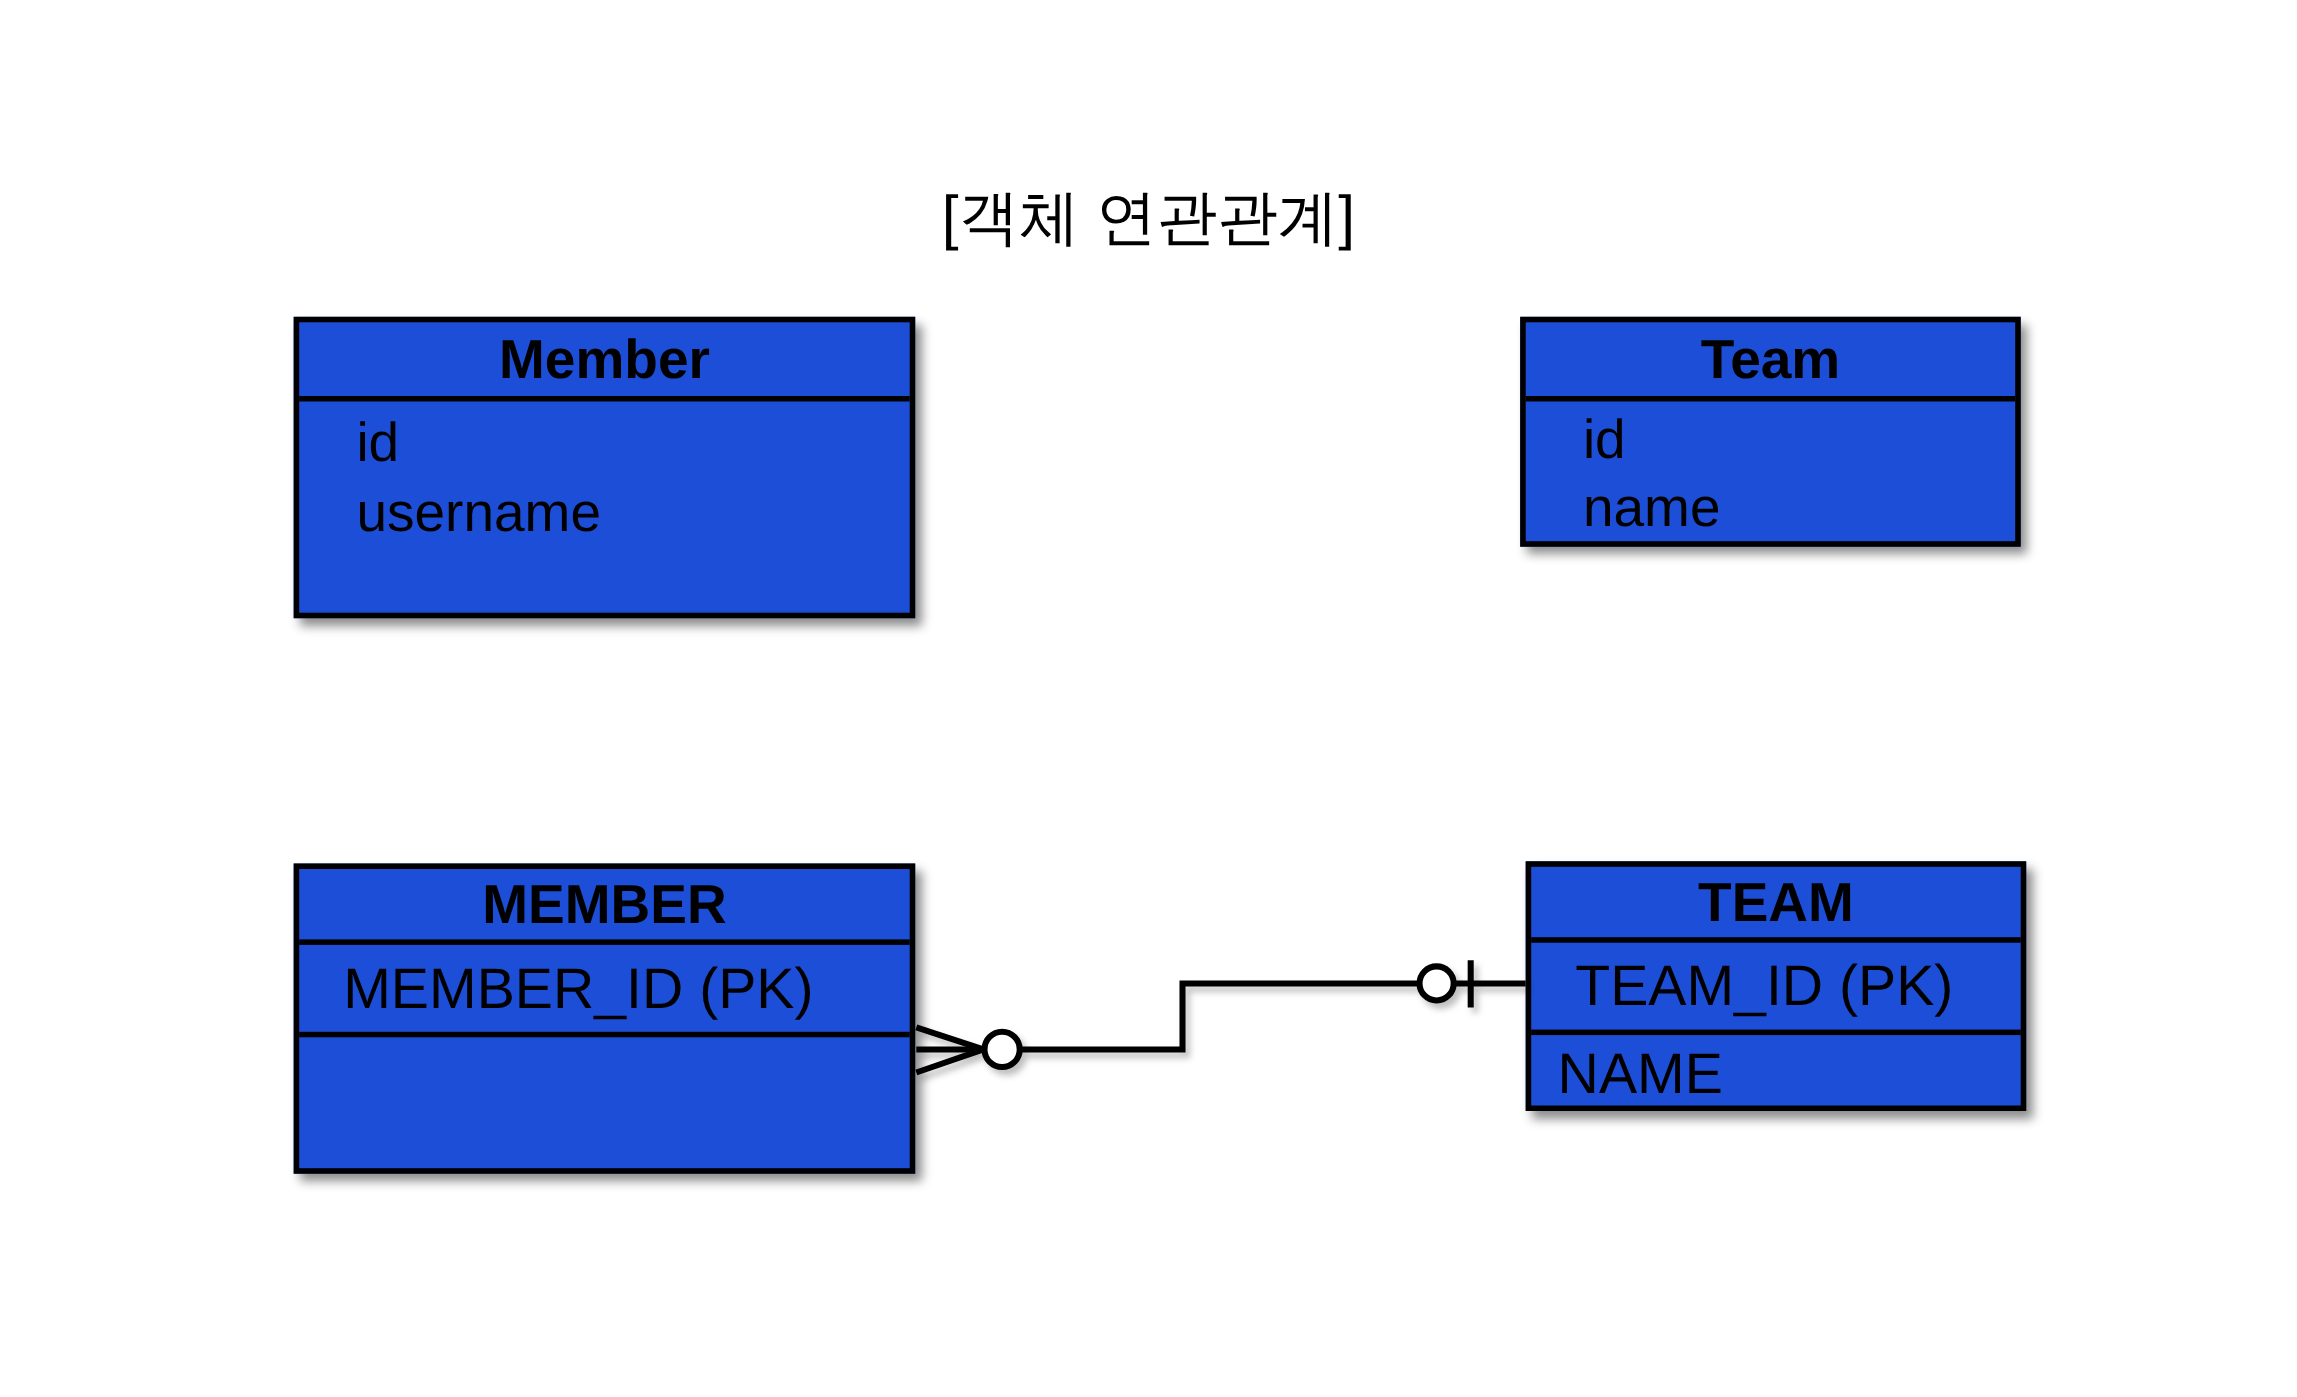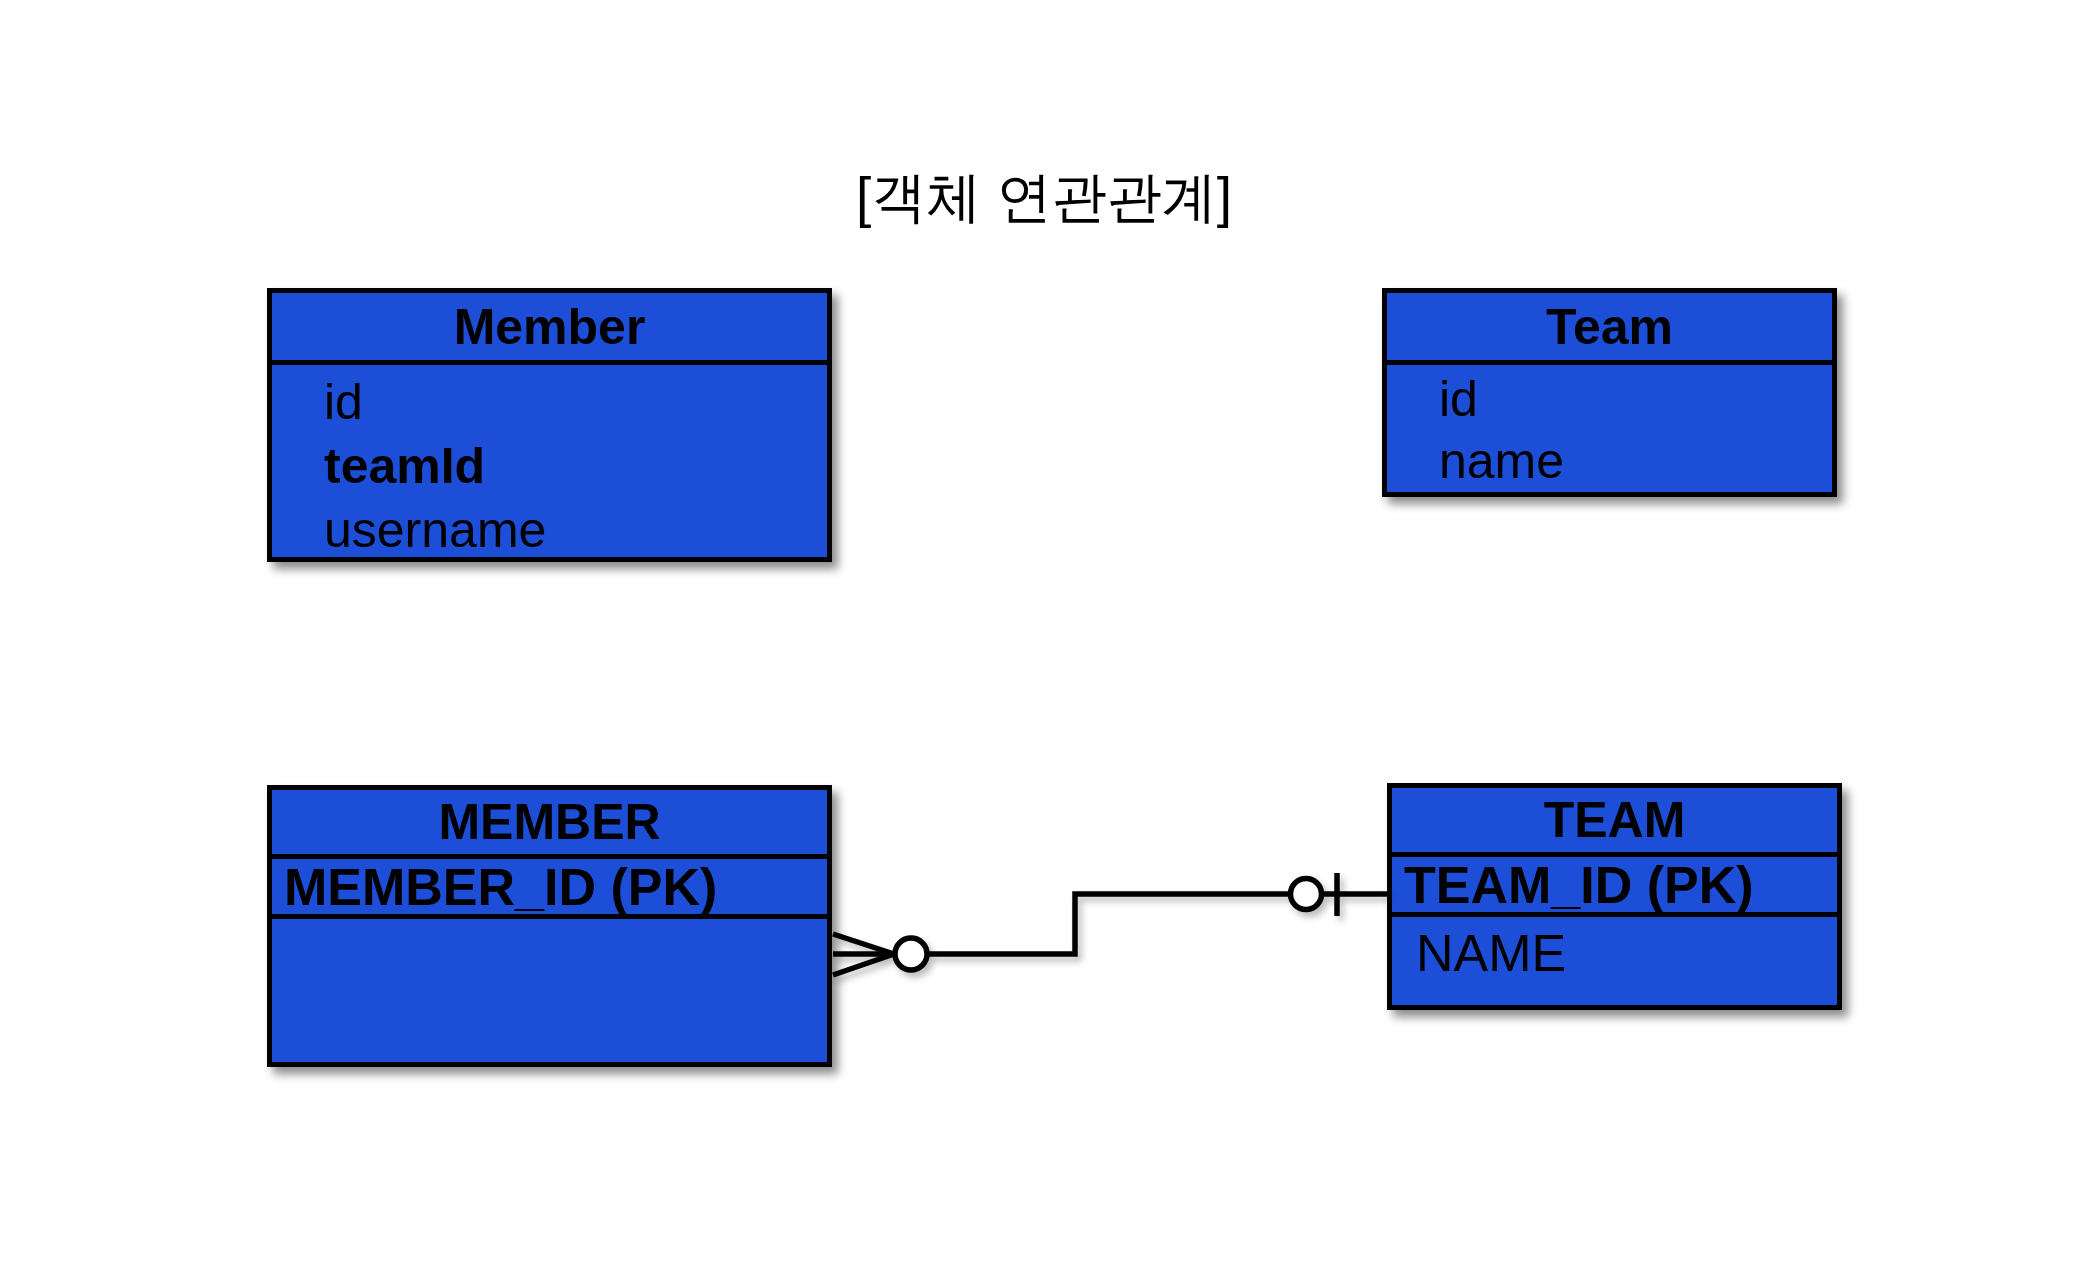--- a/index.html
+++ b/index.html
@@ -66,29 +66,28 @@
   #team-class .entity-body {
     padding: 3px 0 0 24px;
     font-size: 50px;
     line-height: 62px;
   }
 
   
   #member-table { left: 267px; top: 785px; width: 565px; height: 282px; }
   #member-table .entity-header { height: 69px; }
   .pk-row {
-    height: 60px;
+    height: 84px;
     border-bottom: 5px solid #000000;
     display: flex;
     align-items: center;
-    padding-left: 12px;
+    padding-left: 40px;
     font-size: 52px;
     box-sizing: border-box;
     white-space: nowrap;
-    font-weight: bold;
   }
   #member-table .lower-compartment {
     padding: 2px 0 0 24px;
     font-size: 52px;
     line-height: 62px;
   }
 
   #team-table { left: 1387px; top: 783px; width: 455px; height: 227px; }
   #team-table .entity-header { height: 69px; }
   #team-table .name-row {
@@ -113,21 +112,20 @@
 <body>
 
 <div id="canvas">
 
   <div id="title-object" class="section-title">[객체 연관관계]</div>
 
   <div id="member-class" class="entity">
     <div class="entity-header">Member</div>
     <div class="entity-body">
       <div class="field">id</div>
-      <div class="field bold">teamId</div>
       <div class="field">username</div>
     </div>
   </div>
 
   <div id="team-class" class="entity">
     <div class="entity-header">Team</div>
     <div class="entity-body">
       <div class="field">id</div>
       <div class="field">name</div>
     </div>

